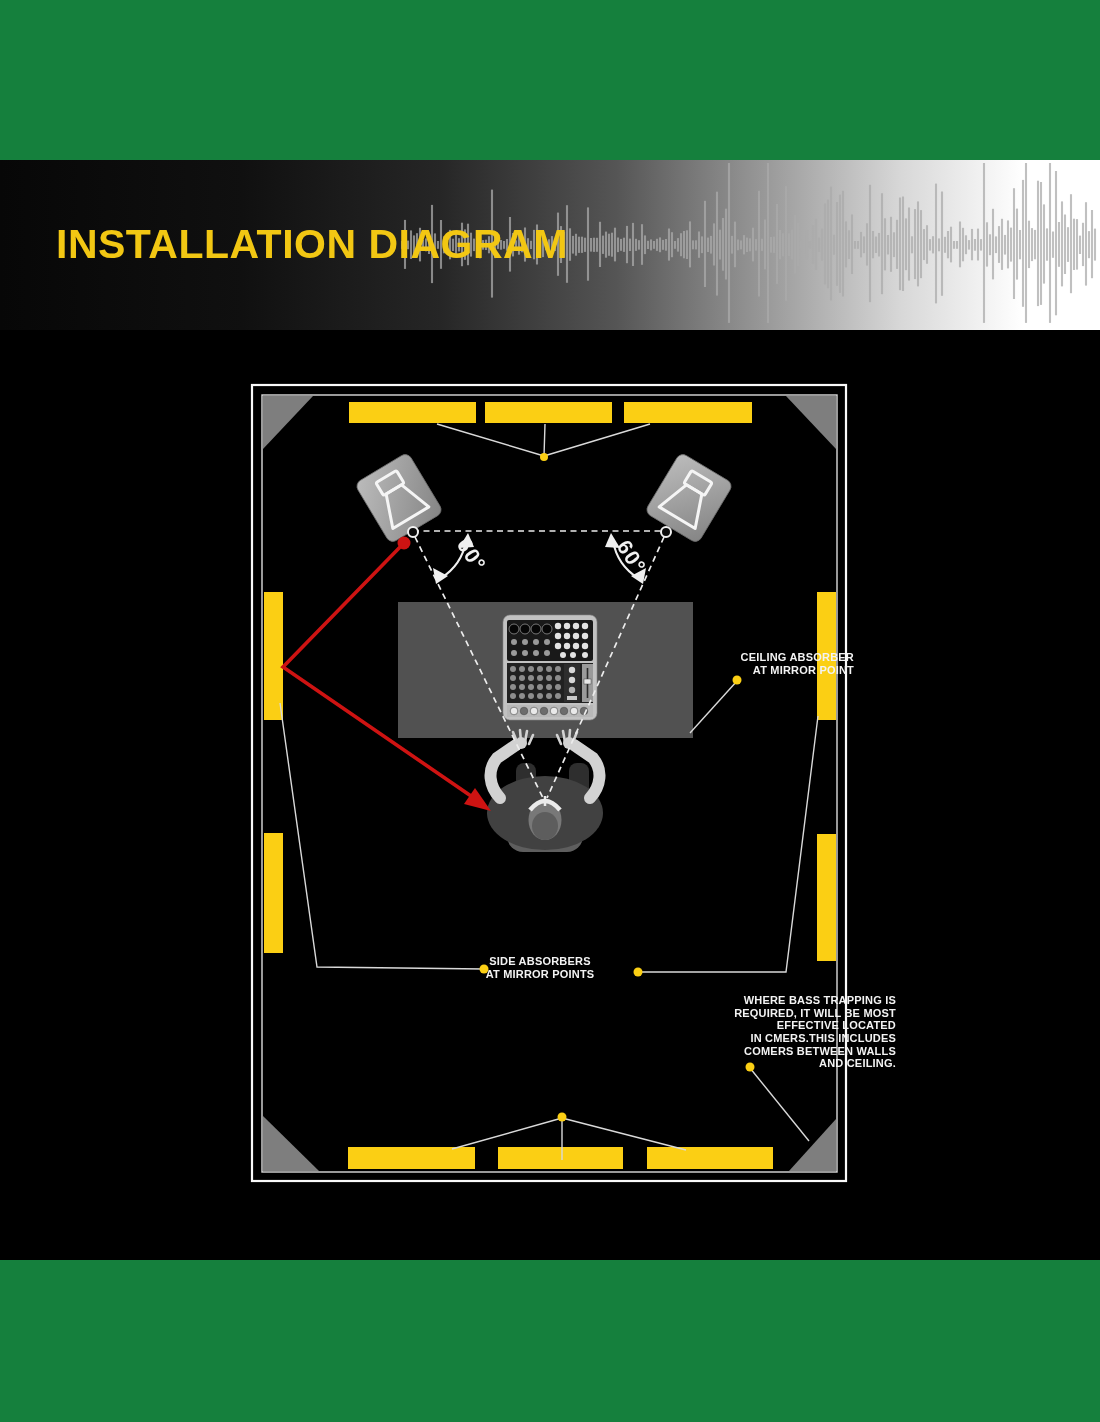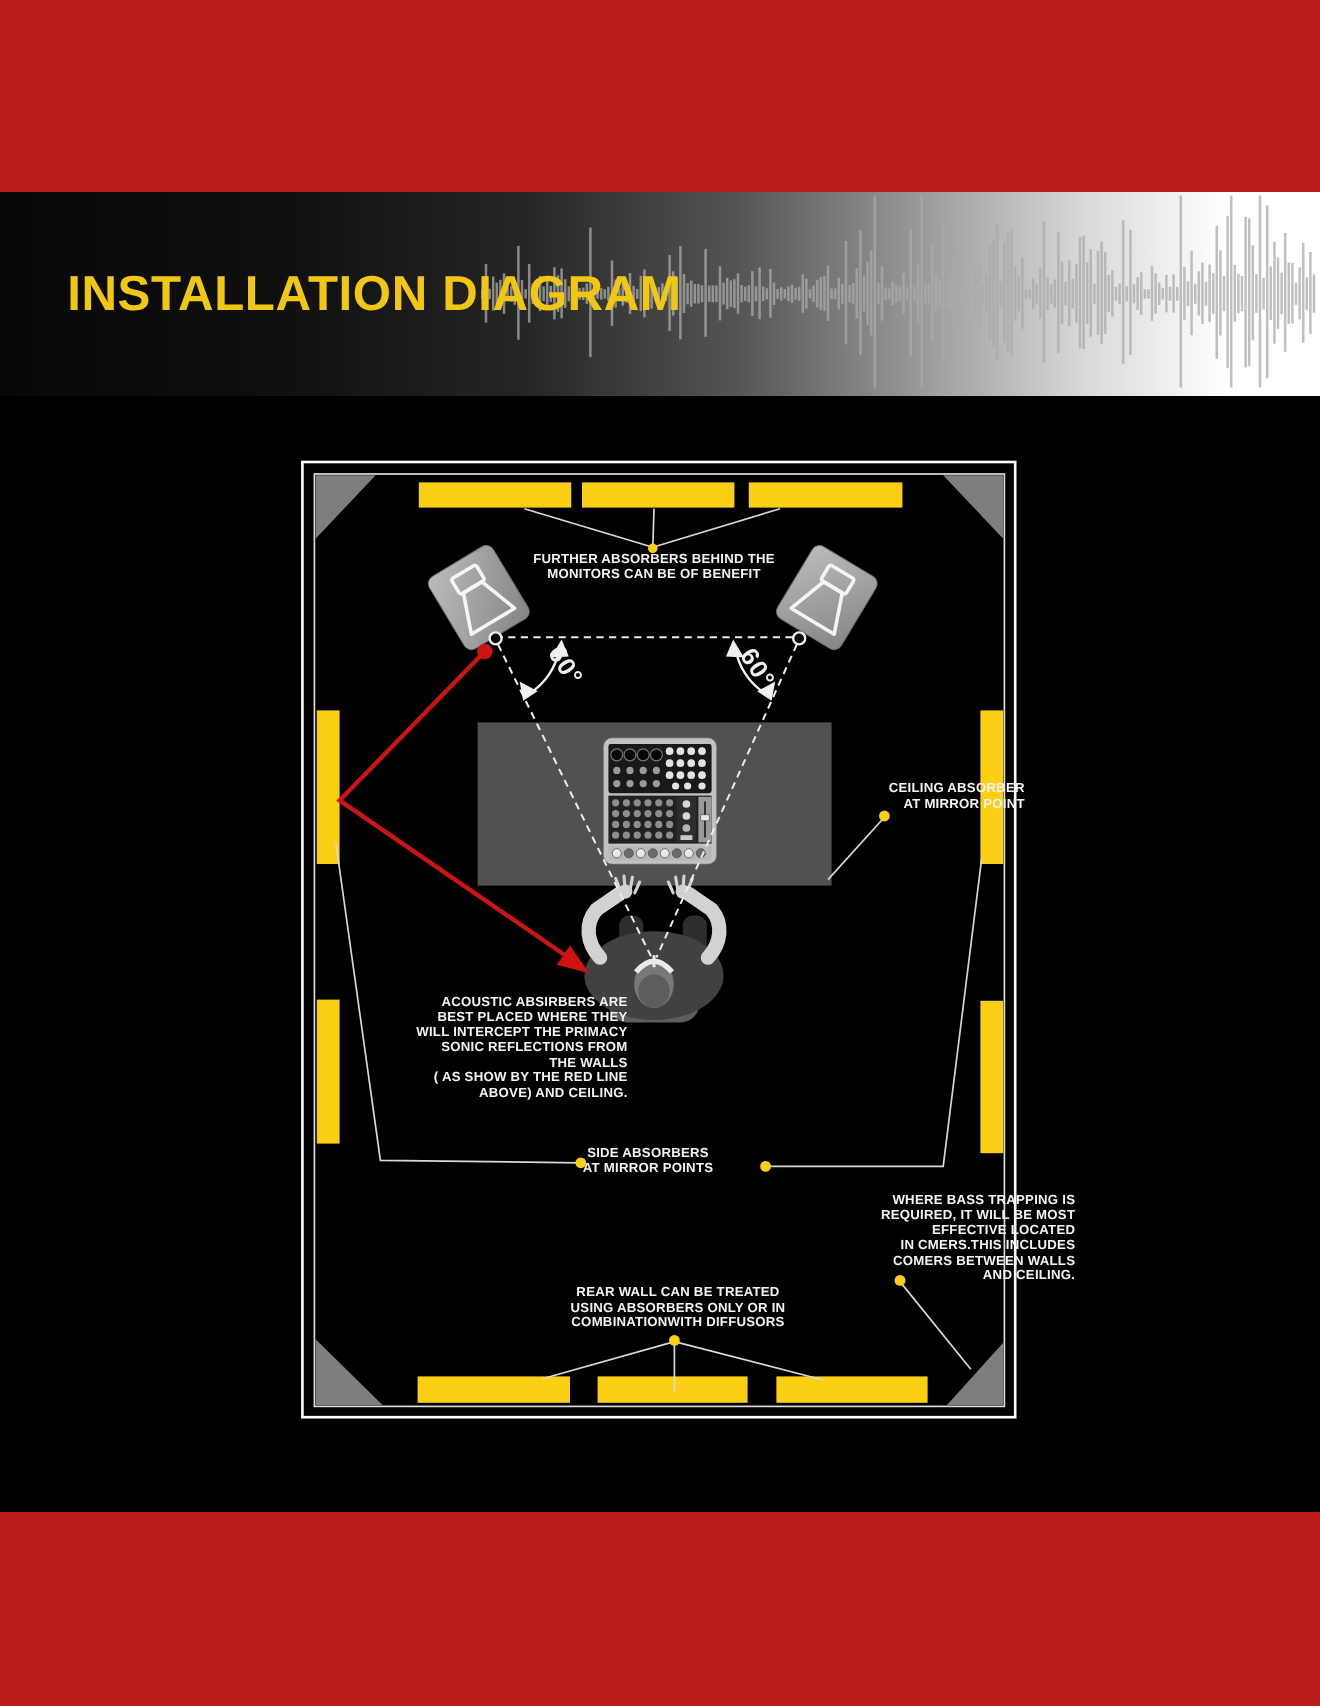--- a/index.html
+++ b/index.html
@@ -1,16 +1,16 @@
 <!DOCTYPE html>
 <html style="--title-yellow: #F2C713; --yellow: #FBCF14; --red: #CE1312;"><head>
 <meta charset="utf-8">
 <style>
   html,body{margin:0;padding:0;background:#ffffff;}
-  #page{position:relative;width:1100px;height:1422px;background:#b91c1c;overflow:hidden;
+  #page{position:relative;width:1100px;height:1422px;background:#15803d;overflow:hidden;
         font-family:"Liberation Sans","DejaVu Sans",sans-serif;}
   
   #banner{position:absolute;left:0;top:160px;width:1100px;height:170px;
           background:linear-gradient(90deg,#070707 0%,#101010 22%,#262626 40%,#555555 56%,#9b9b9b 70%,#d8d8d8 82%,#ffffff 93%);}
   #wave{position:absolute;right:0;top:0;width:700px;height:170px;}
   #title{position:absolute;left:56px;top:221px;font-size:41px;font-weight:bold;
          letter-spacing:0.5px;color:var(--title-yellow);white-space:nowrap;}
   
   #field{position:absolute;left:0;top:330px;width:1100px;height:930px;background:#000000;}
   #room-svg{position:absolute;left:0;top:0;width:1100px;height:1422px;}
@@ -467,36 +467,24 @@
     <text class="deg" transform="translate(456,544) rotate(57)">60°</text>
     <text class="deg" transform="translate(616,546) rotate(57)">60°</text>
 
     <g>
       <path class="redline" d="M404,543 L283,667 L471,796"></path>
       <polygon class="redhead" points="491,811 464,804 475,788"></polygon>
       <circle class="reddot" cx="404" cy="543" r="6.5"></circle>
     </g>
   </svg>
 
-  <div class="label center" style="left:370px;top:460px;width:350px;">FURTHER ABSORBERS BEHIND THE
-MONITORS CAN BE OF BENEFIT</div>
   <div class="label" style="left:704px;top:651px;width:150px;">CEILING ABSORBER
 AT MIRROR POINT</div>
-  <div class="label" style="left:328px;top:829px;width:195px;">ACOUSTIC ABSIRBERS ARE
-BEST PLACED WHERE THEY
-WILL INTERCEPT THE PRIMACY
-SONIC REFLECTIONS FROM
-THE WALLS
-( AS SHOW BY THE RED LINE
-ABOVE) AND CEILING.</div>
   <div class="label center" style="left:440px;top:955px;width:200px;">SIDE ABSORBERS
 AT MIRROR POINTS</div>
   <div class="label" style="left:679px;top:994px;width:185px;margin-left:32px;">WHERE BASS TRAPPING IS
 REQUIRED, IT WILL BE MOST
 EFFECTIVE LOCATED
 IN CMERS.THIS INCLUDES
 COMERS BETWEEN WALLS
 AND CEILING.</div>
-  <div class="label center" style="left:415px;top:1071px;width:300px;">REAR WALL CAN BE TREATED
-USING ABSORBERS ONLY OR IN
-COMBINATIONWITH DIFFUSORS</div>
 
 </div>
 
 </body></html>

